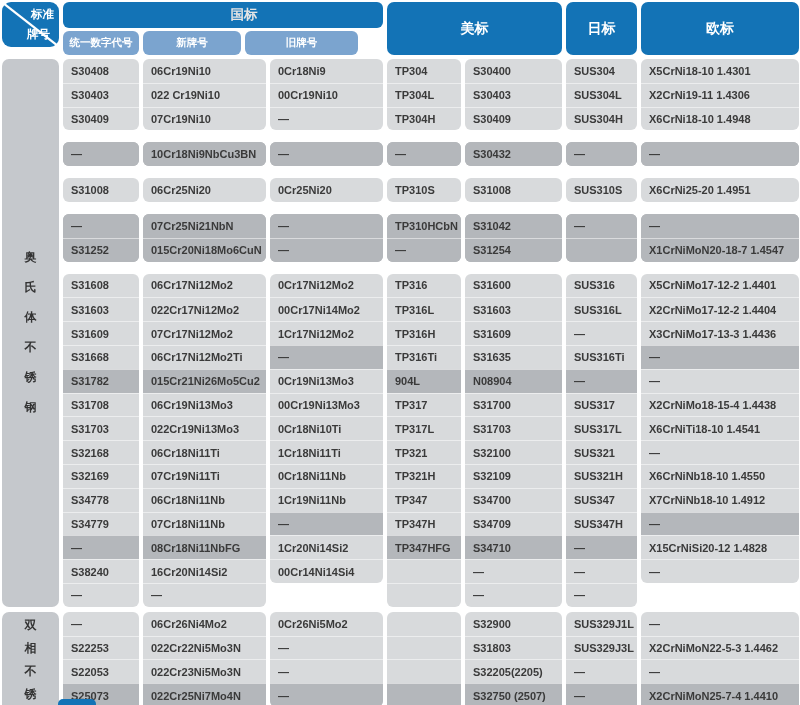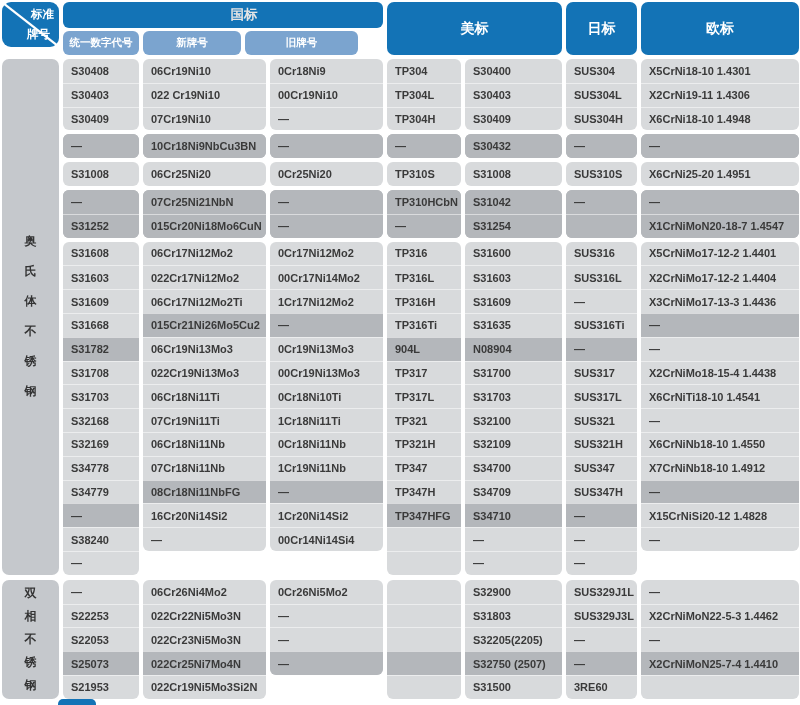--- a/index.html
+++ b/index.html
@@ -23,21 +23,21 @@
   .bighdr { height: 53px; background: #1373b6; border-radius: 7px; color: #fff; flex: none;
             font-size: 14px; font-weight: bold; display: flex; align-items: center; justify-content: center; }
 
   
   .tbody { margin: 4px 0 0 2px; display: flex; flex-direction: column; gap: 5px; }
   .section { display: flex; gap: 4px; align-items: stretch; }
   .side { width: 57px; flex: none; background: #c5c8cc; border-radius: 7px;
           display: flex; flex-direction: column; align-items: center; justify-content: center;
           gap: 13px; font-size: 12px; font-weight: bold; color: #333; }
   .side.short { gap: 6px; }
-  .col { display: flex; flex-direction: column; gap: 4px; flex: none; }
+  .col { display: flex; flex-direction: column; gap: 12px; flex: none; }
   .block { background: #d8dadc; border-radius: 6px; overflow: hidden; }
   .block.alldark { background: #b4b7bb; }
   .cell { height: 23.8px; display: flex; align-items: center; padding: 0 4px 0 8px;
           font-size: 11px; font-weight: 600; color: #3a3a3a; white-space: nowrap; overflow: hidden; }
   .cell + .cell { border-top: 1px solid rgba(255,255,255,0.5); }
   .cell.dark { background: #b4b7bb; }
 
   .nextpart { position: absolute; left: 58px; bottom: 0; width: 38px; height: 6px;
               background: #1373b6; border-radius: 5px 5px 0 0; }
 </style>
@@ -124,20 +124,21 @@
           <div class="block">
             <div class="cell">06Cr25Ni20</div>
           </div>
           <div class="block alldark">
             <div class="cell dark">07Cr25Ni21NbN</div>
             <div class="cell dark">015Cr20Ni18Mo6CuN</div>
           </div>
           <div class="block">
             <div class="cell">06Cr17Ni12Mo2</div>
             <div class="cell">022Cr17Ni12Mo2</div>
+            <div class="cell">07Cr17Ni12Mo2</div>
             <div class="cell">06Cr17Ni12Mo2Ti</div>
             <div class="cell dark">015Cr21Ni26Mo5Cu2</div>
             <div class="cell">06Cr19Ni13Mo3</div>
             <div class="cell">022Cr19Ni13Mo3</div>
             <div class="cell">06Cr18Ni11Ti</div>
             <div class="cell">07Cr19Ni11Ti</div>
             <div class="cell">06Cr18Ni11Nb</div>
             <div class="cell">07Cr18Ni11Nb</div>
             <div class="cell dark">08Cr18Ni11NbFG</div>
             <div class="cell">16Cr20Ni14Si2</div>

